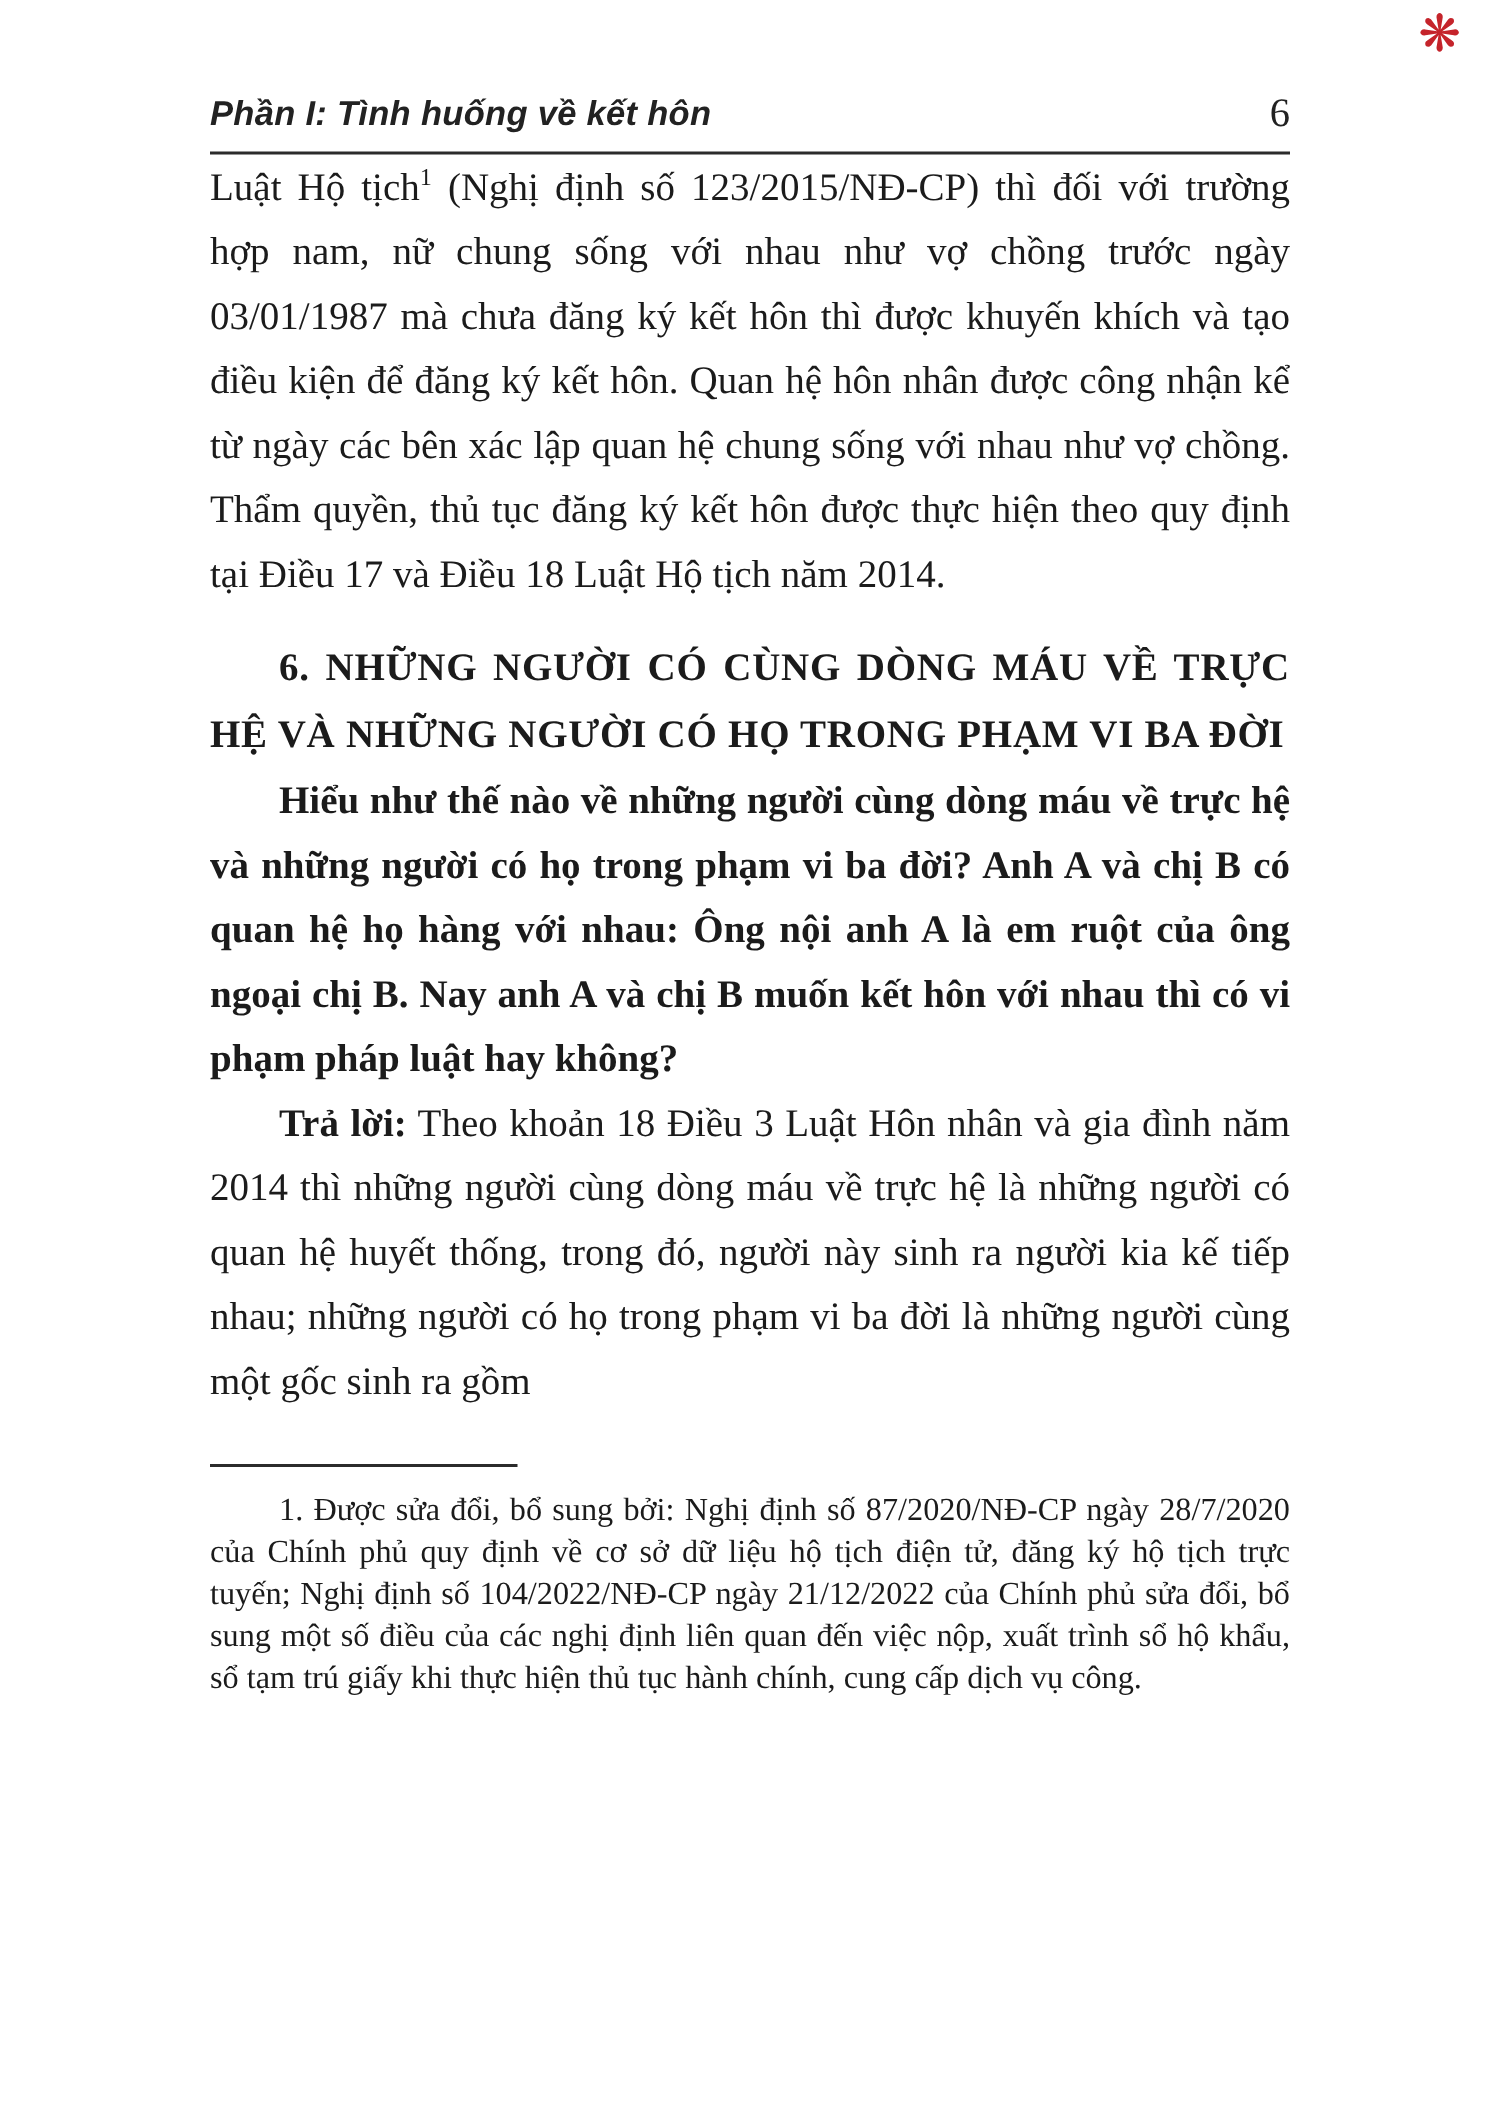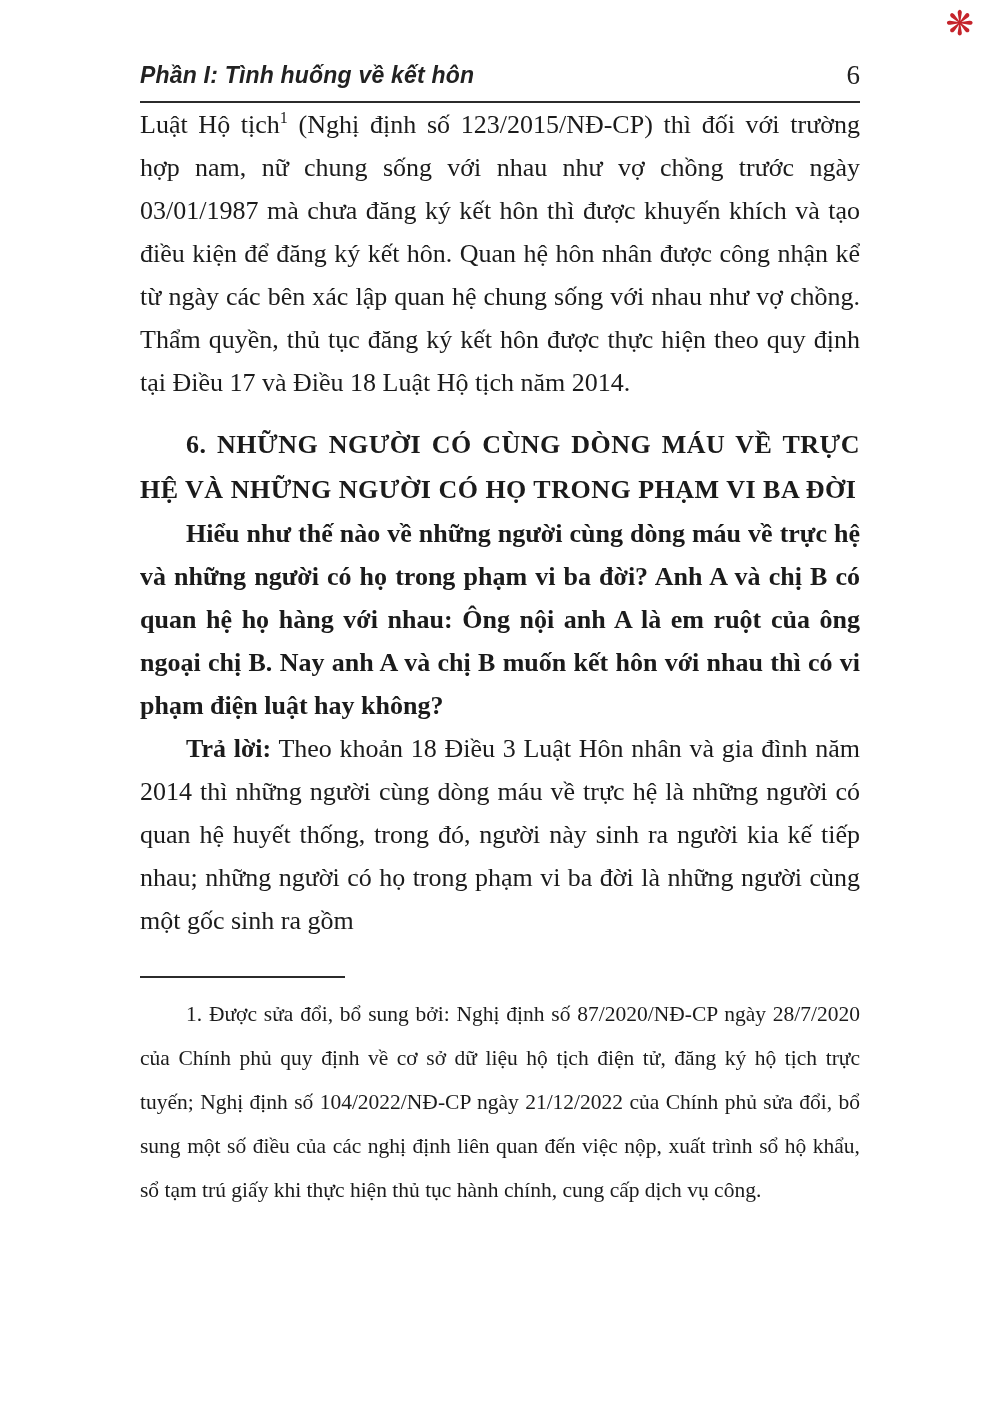--- a/index.html
+++ b/index.html
@@ -83,21 +83,21 @@
   }
   .footnote-rule {
     width: 205px;
     height: 0;
     border-top: 2.5px solid #2b2b2b;
     margin-bottom: 14px;
   }
   p.footnote-text {
     margin: 0;
     font-size: 21.5px;
-    line-height: 44px;
+    line-height: 28px;
     text-align: justify;
     text-indent: 46px;
     color: #1b1b1b;
   }
 </style>
 </head>
 <body>
 
 <div class="page">
 
@@ -109,21 +109,21 @@
       <span class="running-title">Phần I: Tình huống về kết hôn</span>
       <span class="page-number">6</span>
     </div>
 
     <div class="body-text">
 
       <p class="para"><span>Luật Hộ tịch</span><sup class="fn-ref">1</sup><span> (Nghị định số 123/2015/NĐ-CP) thì đối với trường hợp nam, nữ chung sống với nhau như vợ chồng trước ngày 03/01/1987 mà chưa đăng ký kết hôn thì được khuyến khích và tạo điều kiện để đăng ký kết hôn. Quan hệ hôn nhân được công nhận kể từ ngày các bên xác lập quan hệ chung sống với nhau như vợ chồng. Thẩm quyền, thủ tục đăng ký kết hôn được thực hiện theo quy định tại Điều 17 và Điều 18 Luật Hộ tịch năm 2014.</span></p>
 
       <h2 class="heading">6. NHỮNG NGƯỜI CÓ CÙNG DÒNG MÁU VỀ TRỰC HỆ VÀ NHỮNG NGƯỜI CÓ HỌ TRONG PHẠM VI BA ĐỜI</h2>
 
-      <p class="para bold indent">Hiểu như thế nào về những người cùng dòng máu về trực hệ và những người có họ trong phạm vi ba đời? Anh A và chị B có quan hệ họ hàng với nhau: Ông nội anh A là em ruột của ông ngoại chị B. Nay anh A và chị B muốn kết hôn với nhau thì có vi phạm điện luật hay không?</p>
+      <p class="para bold indent">Hiểu như thế nào về những người cùng dòng máu về trực hệ và những người có họ trong phạm vi ba đời? Anh A và chị B có quan hệ họ hàng với nhau: Ông nội anh A là em ruột của ông ngoại chị B. Nay anh A và chị B muốn kết hôn với nhau thì có vi phạm pháp luật hay không?</p>
 
       <p class="para indent"><b class="answer-label">Trả lời:</b><span> Theo khoản 18 Điều 3 Luật Hôn nhân và gia đình năm 2014 thì những người cùng dòng máu về trực hệ là những người có quan hệ huyết thống, trong đó, người này sinh ra người kia kế tiếp nhau; những người có họ trong phạm vi ba đời là những người cùng một gốc sinh ra gồm</span></p>
 
     </div>
 
     <div class="footnote">
       <div class="footnote-rule"></div>
       <p class="footnote-text">1. Được sửa đổi, bổ sung bởi: Nghị định số 87/2020/NĐ-CP ngày 28/7/2020 của Chính phủ quy định về cơ sở dữ liệu hộ tịch điện tử, đăng ký hộ tịch trực tuyến; Nghị định số 104/2022/NĐ-CP ngày 21/12/2022 của Chính phủ sửa đổi, bổ sung một số điều của các nghị định liên quan đến việc nộp, xuất trình sổ hộ khẩu, sổ tạm trú giấy khi thực hiện thủ tục hành chính, cung cấp dịch vụ công.</p>
     </div>
 

